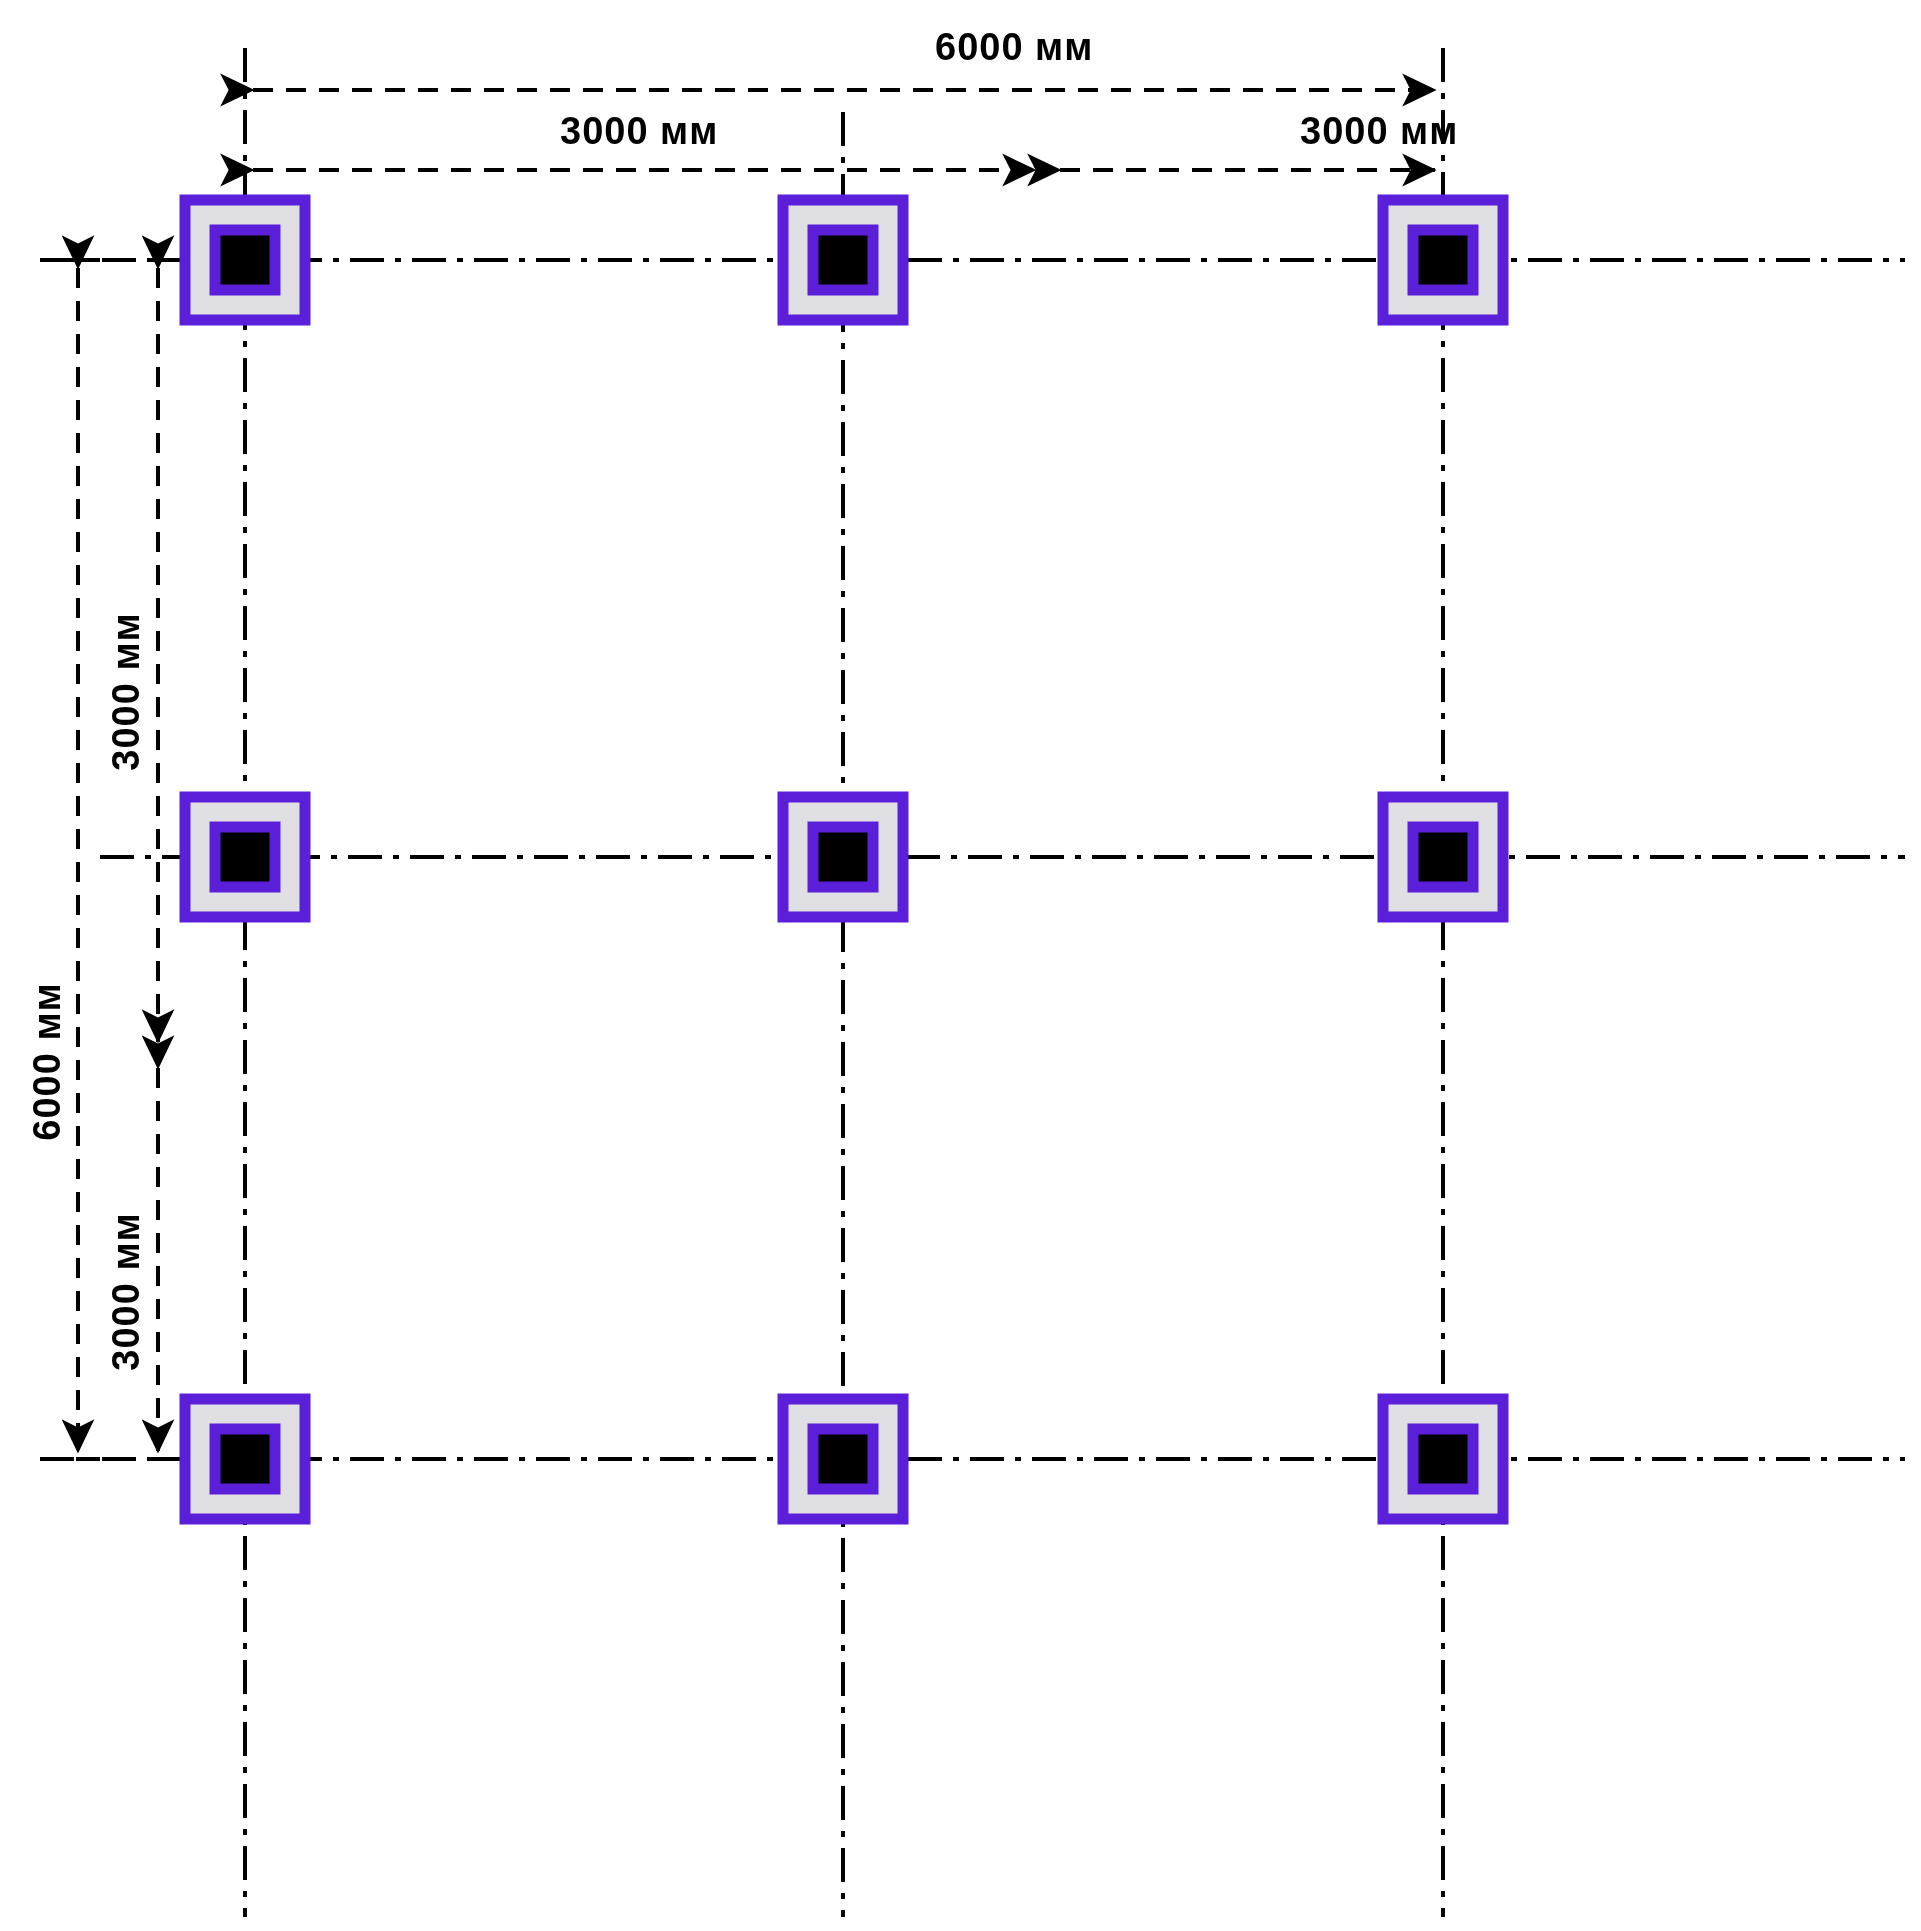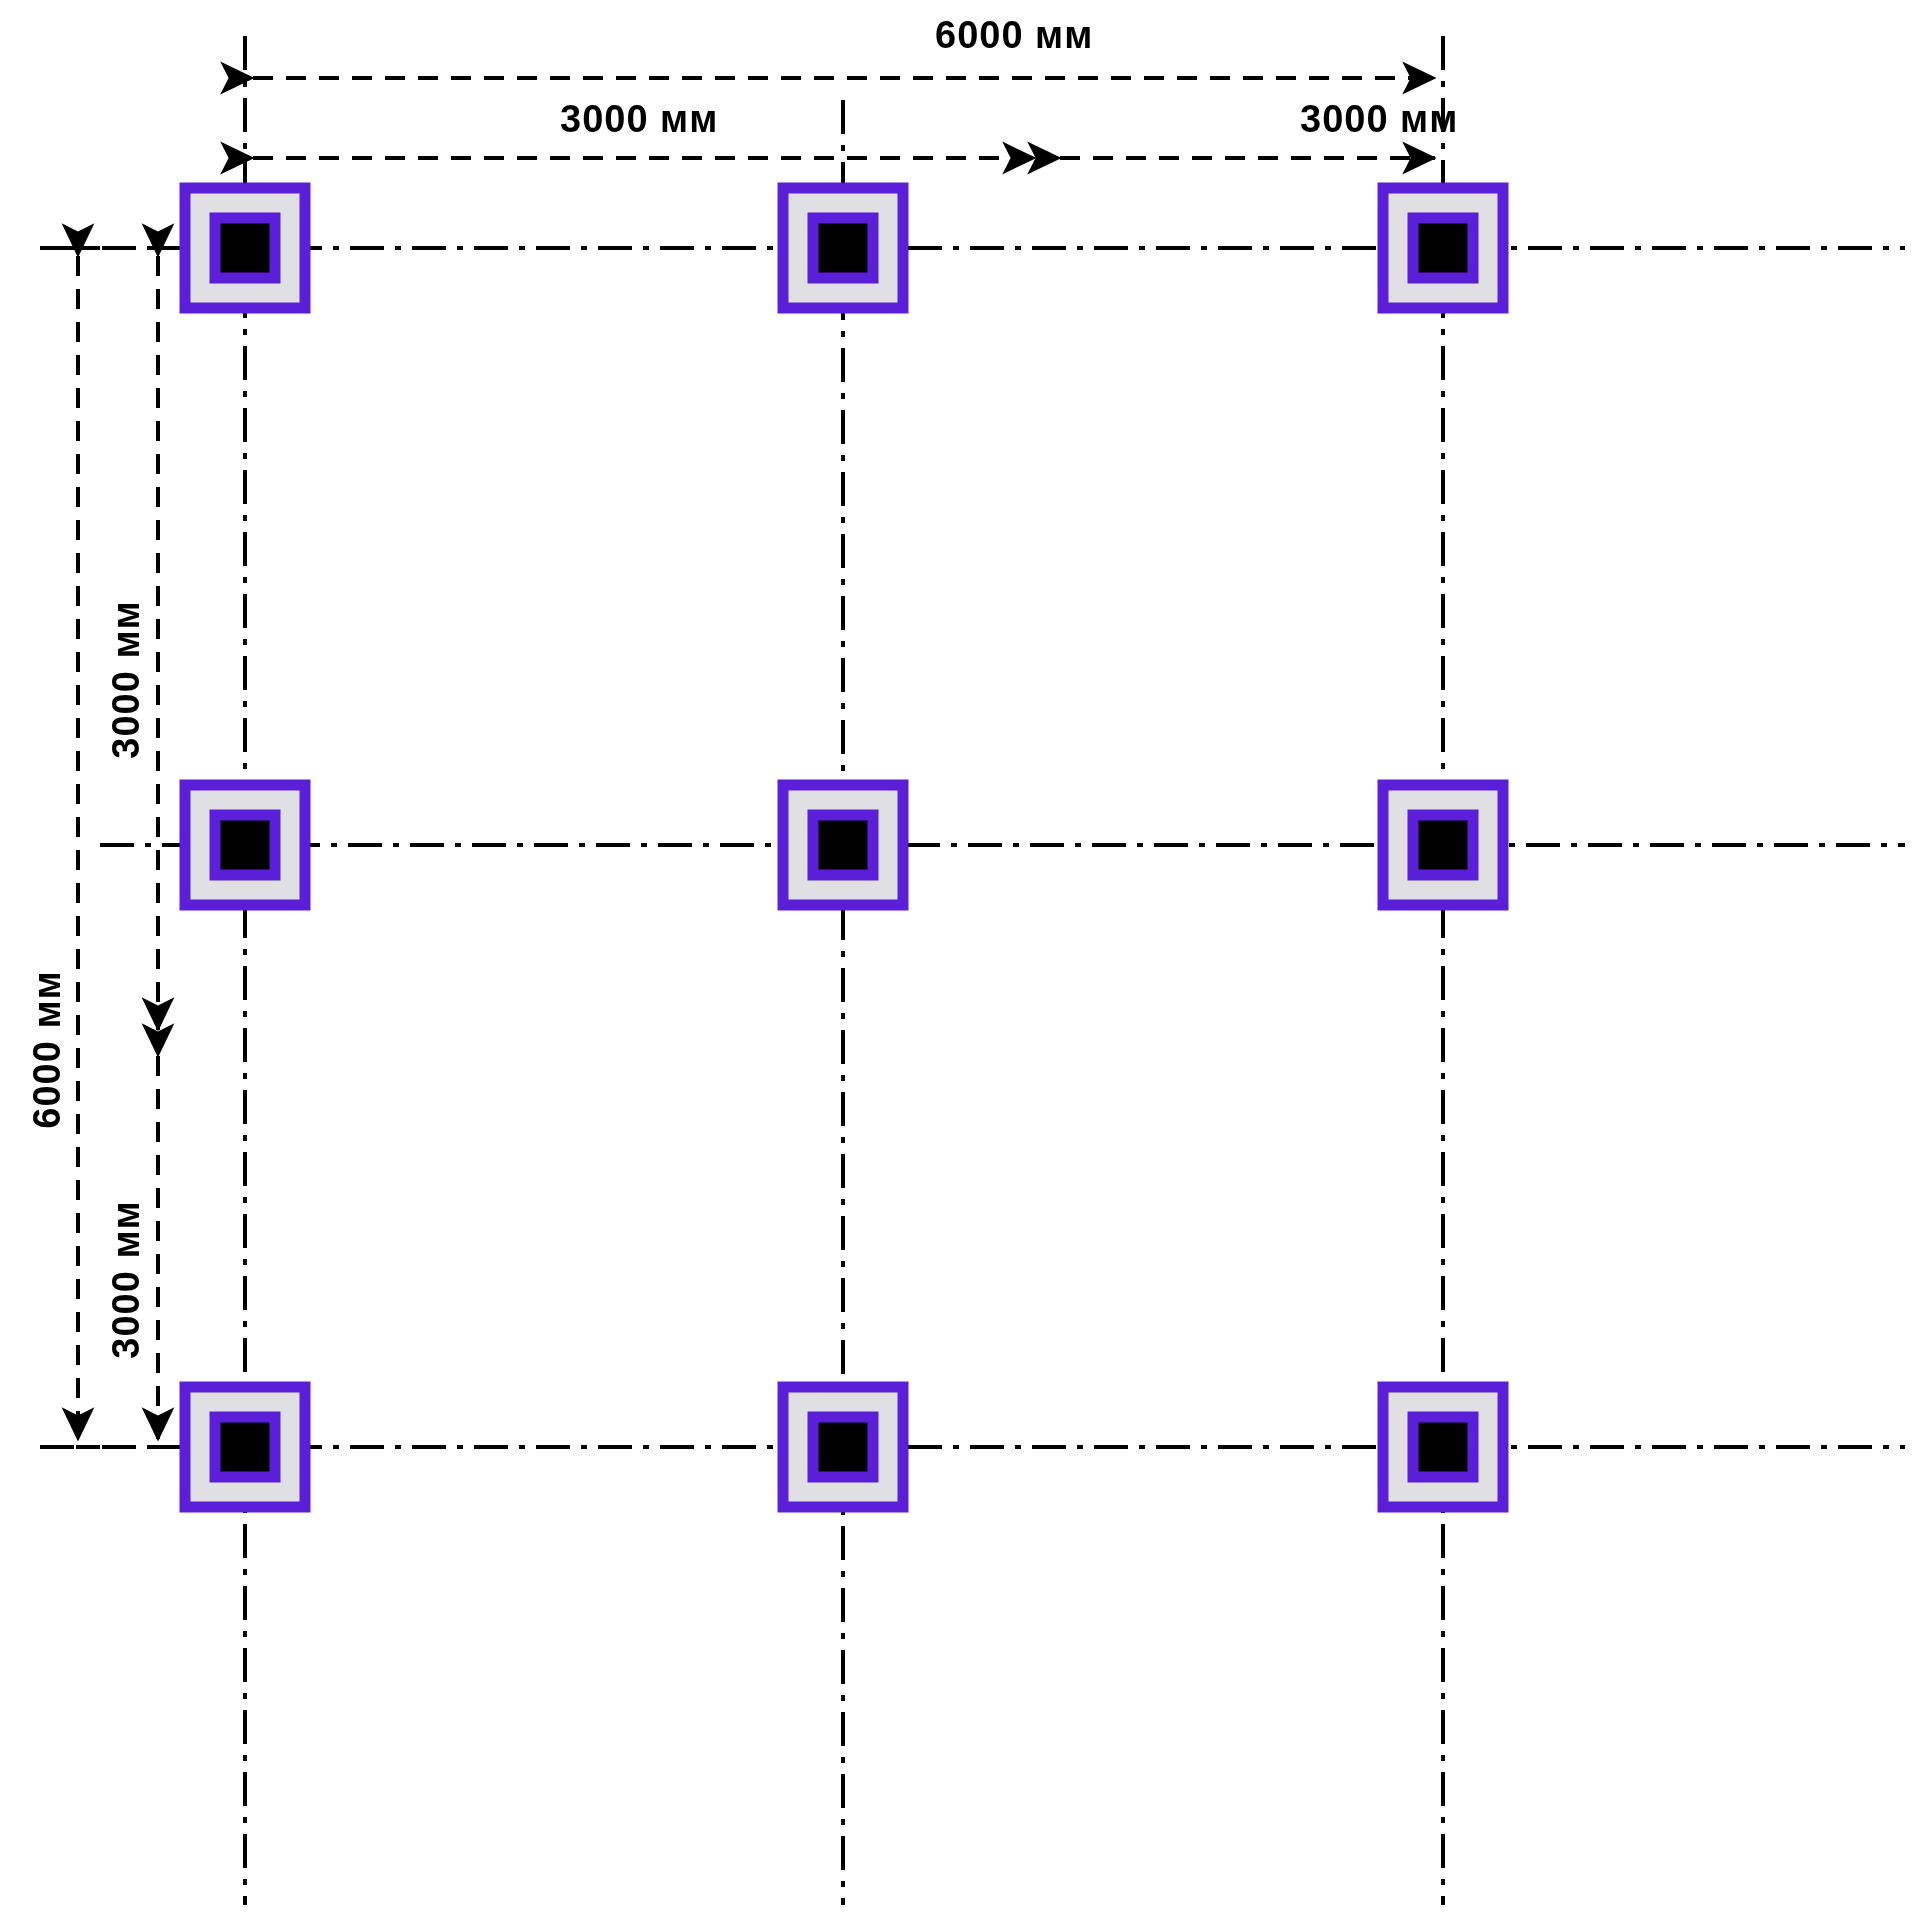--- a/index.html
+++ b/index.html
@@ -1,18 +1,18 @@
 <!DOCTYPE html>
 <html><head>
 <meta charset="utf-8">
 <style>
   html,body{margin:0;padding:0;background:#fff;}
   body{width:1921px;height:1931px;position:relative;overflow:hidden;
        font-family:"Liberation Sans","DejaVu Sans",sans-serif;}
-  #stage{position:absolute;left:0;top:0;width:1921px;height:1610px;}
+  #stage{position:absolute;left:0;top:12px;width:1921px;height:1610px;}
   svg#drawing{position:absolute;left:0;top:0;width:1921px;height:1931px;display:block;}
   .dimtext{position:absolute;font-weight:bold;font-size:38px;color:#000;
            letter-spacing:1px;white-space:nowrap;}
   .vert{transform-origin:50% 50%;}
 </style>
 </head>
 <body>
 
 <div id="stage">
 

